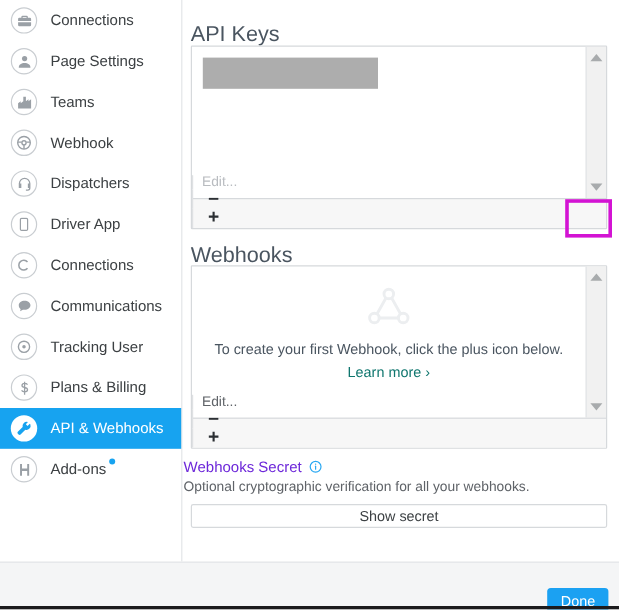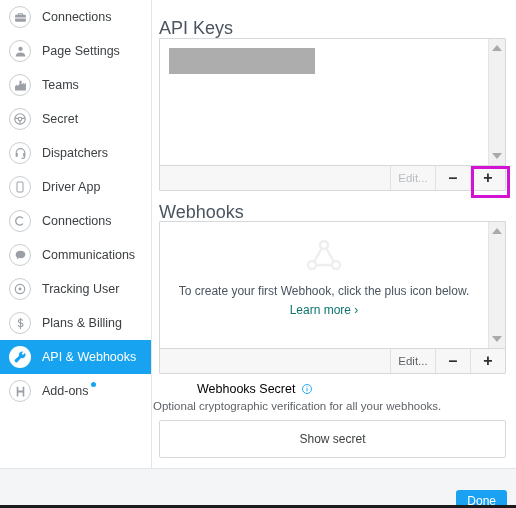--- a/index.html
+++ b/index.html
@@ -78,20 +78,21 @@
   .vscroll .arrow.down{bottom:2px;}
   .tri{width:0;height:0;border-left:5px solid transparent;border-right:5px solid transparent;}
   .tri.up{border-bottom:6px solid #a8abad;}
   .tri.down{border-top:6px solid #a8abad;}
 
   .list-toolbar{
     position:absolute;left:0;right:0;bottom:0;height:25px;
     background:#f7f7f7;border-top:1px solid #d6d9dc;
     display:flex;justify-content:flex-end;align-items:stretch;
     box-sizing:border-box;
+    flex-direction:column;
   }
   .tb-btn{
     display:flex;align-items:center;justify-content:center;
     border-left:1px solid #dfe1e3;
     box-sizing:border-box;
     font-size:11.5px;
   }
   .tb-edit{width:45px;color:#5f6368;}
   .tb-edit.disabled{color:#b9bcc0;}
   .tb-sign{width:35px;color:#2b2f33;font-size:16px;font-weight:bold;line-height:1;}
@@ -107,29 +108,29 @@
     text-align:center;
   }
   .empty-icon{margin:0 auto 10px;width:46px;height:38px;color:#eceef0;}
   .empty-text{font-size:12px;color:#4a5560;}
   .empty-link{
     display:inline-block;margin-top:5px;
     font-size:12px;color:#0f766e;cursor:pointer;
   }
 
   .secret-label{
-    position:absolute;left:0;top:382px;font-size:12.5px;color:#000000;
-    display:flex;align-items:center;gap:6px;padding-left:44px;
+    position:absolute;left:0;top:382px;font-size:12.5px;color:#6d28d9;
+    display:flex;align-items:center;gap:6px;
   }
   .info-ico{width:12px;height:12px;color:#29a8f2;display:block;}
   .secret-desc{
     position:absolute;left:0;top:400px;font-size:11.5px;color:#5f6368;
   }
   .show-secret-btn{
-    position:absolute;left:6px;top:420px;width:347px;height:38px;
+    position:absolute;left:6px;top:420px;width:347px;height:20px;
     background:#ffffff;border:1px solid #d6d9dc;border-radius:2px;
     display:flex;align-items:center;justify-content:center;
     font-size:12px;color:#3c4043;box-sizing:border-box;cursor:default;
   }
 
   
   #footer{
     position:absolute;left:0;right:0;top:468px;height:37px;
     background:#f4f5f6;border-top:1px solid #e3e5e8;
     box-sizing:border-box;
@@ -192,21 +193,21 @@
     </div>
 
     <div class="nav-item">
       <span class="nav-ico">
         <svg width="14" height="14" viewBox="0 0 24 24" fill="none" stroke="currentColor" stroke-width="2">
             <circle cx="12" cy="12" r="9"></circle>
             <circle cx="12" cy="12" r="3"></circle>
             <path d="M3.5 11h5M15.5 11h5M12 15v6"></path>
           </svg>
       </span>
-      <span class="nav-label">Secret</span>
+      <span class="nav-label">Webhook</span>
     </div>
 
     <div class="nav-item">
       <span class="nav-ico">
         <svg width="13" height="13" viewBox="0 0 24 24" fill="currentColor">
             <path d="M12 2a9 9 0 0 0-9 9v7h4v-7H5a7 7 0 0 1 14 0h-2v7h2a2 2 0 0 1-2 2h-3v2h3a4 4 0 0 0 4-4v-7a9 9 0 0 0-9-9z"></path>
           </svg>
       </span>
       <span class="nav-label">Dispatchers</span>
     </div>

